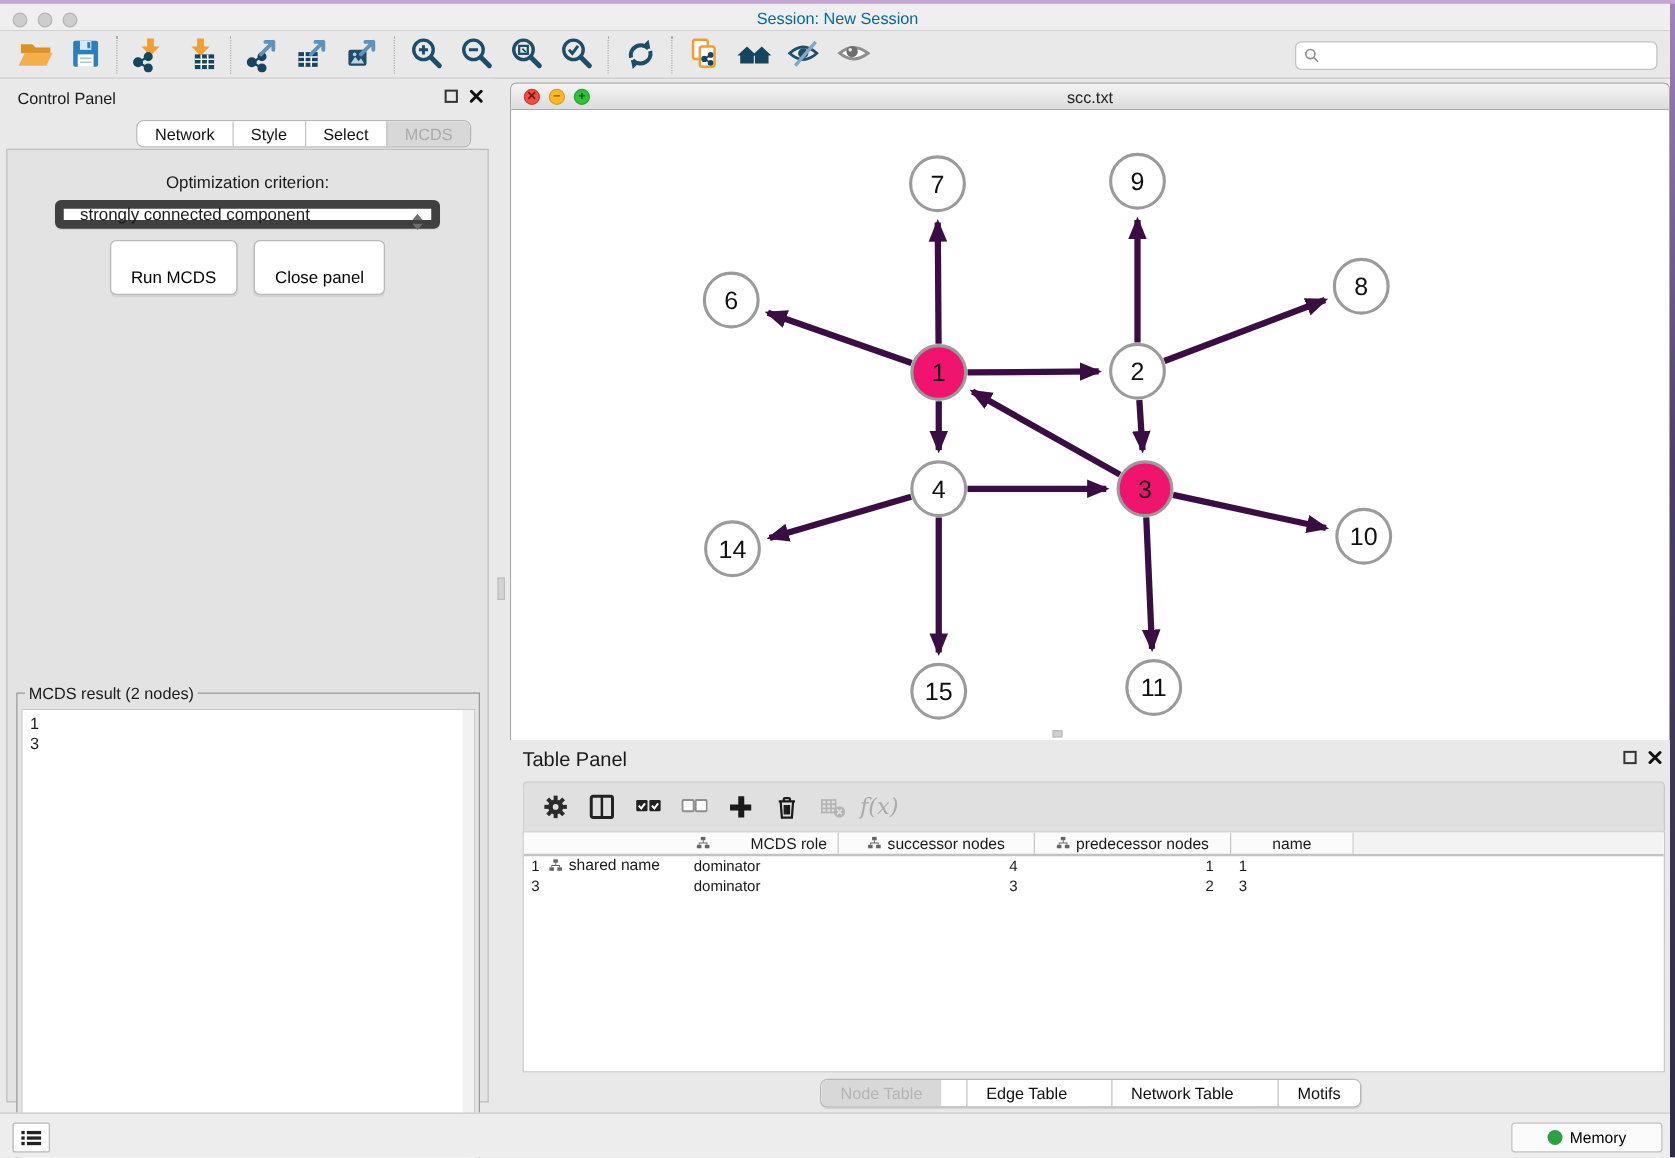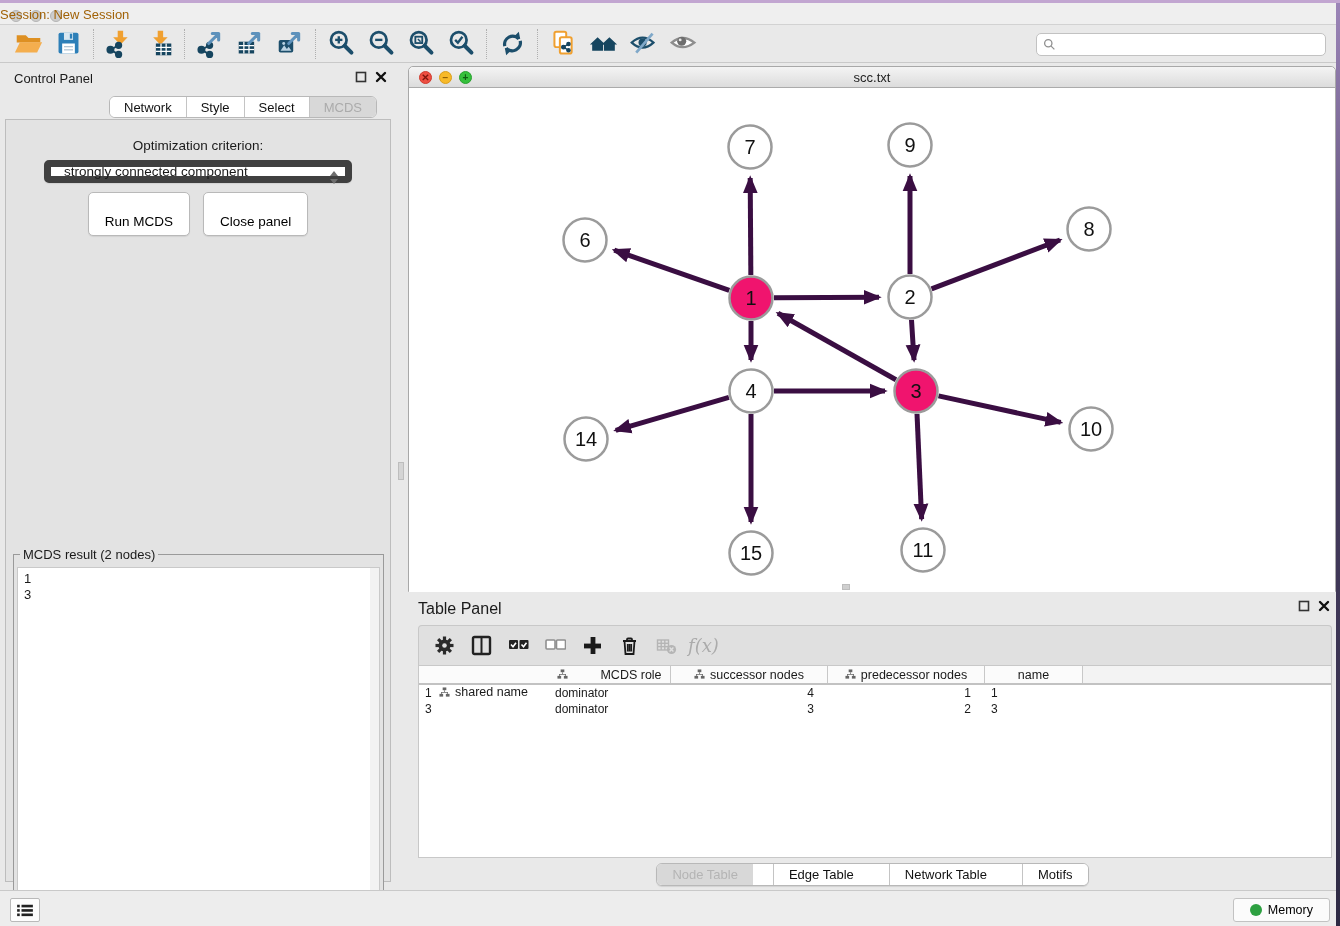--- a/index.html
+++ b/index.html
@@ -7,21 +7,21 @@
   body {
     font-family:"Liberation Sans", sans-serif;
     background:#E9E9E9; position:relative; overflow:hidden;
     color:#1a1a1a;
   }
   
   .frame-top { position:absolute; left:0; top:0; width:1340px; height:3px; background:#C2A6D1; z-index:50;}
   .frame-right { position:absolute; right:0; top:0; width:4px; height:926px; background:linear-gradient(#9C85B8,#4A3F63 40%,#2E2A44); z-index:49;}
   
   .titlebar { position:absolute; left:0; top:3px; width:1340px; height:22px; background:#EFEFEF; border-bottom:1px solid #D2D2D2; }
-  .titlebar .title { position:absolute; left:0; right:0; top:4px; font-size:13px; color:#a16207; }
+  .titlebar .title { position:absolute; left:0; right:0; top:4px; text-align:center; font-size:13px; color:#0369a1; }
   .tl-dot { position:absolute; top:7px; width:12px; height:12px; border-radius:50%; background:#CDCDCD; border:1px solid #B5B5B5; }
   
   .main-toolbar { position:absolute; left:0; top:25px; width:1340px; height:38px; background:#E9E9E9; border-bottom:1px solid #C9C9C9; display:flex; align-items:center; padding-left:8px; }
   .tb-btn { width:40px; height:32px; display:flex; align-items:center; justify-content:center; background:transparent; border:none; cursor:pointer; }
   .tb-btn svg { width:29px; height:29px; }
   .tb-sep { width:1px; height:30px; margin:0 5px; border-left:1px dotted #AFAFAF; }
   .search-wrap { position:absolute; right:14px; top:8px; width:290px; height:23px; background:#fff; border:1px solid #C2C2C2; border-radius:5px; display:flex; align-items:center; padding-left:6px; }
   .search-wrap svg { width:13px; height:13px; }
   .search-input { border:none; outline:none; flex:1; font-size:12px; background:transparent; margin-left:4px;}
   
@@ -72,21 +72,21 @@
   .tp-cell { padding:1px 6px 0 6px; white-space:nowrap; overflow:hidden;}
   .tp-cell.right { text-align:right; padding-right:14px; }
   .tp-tabs-strip { position:absolute; left:0; top:266px; width:935px; height:32px; display:flex; justify-content:center; align-items:center; }
   .bottom-tabs { display:flex; border:1px solid #B8B8B8; border-radius:6px; overflow:hidden; background:#fff; height:23px; box-shadow:0 1px 1px rgba(0,0,0,.1);gap:20px;}
   .bt-tab { font-size:13px; padding:3px 15px; background:#fff; color:#111; border-left:1px solid #C4C4C4; cursor:pointer; white-space:nowrap; }
   .bt-tab:first-child { border-left:none; }
   .bt-tab.selected { background:#D8D8D8; color:#B4B4B4; }
   
   .status-bar { position:absolute; left:0; top:890px; width:1340px; height:36px; background:#EDEDED; border-top:1px solid #C9C9C9; }
   .dev-btn { position:absolute; left:10px; top:7px; width:30px; height:24px; background:#FDFDFD; border:1px solid #B9B9B9; border-radius:2px; display:flex; align-items:center; justify-content:center; cursor:pointer;}
-  .memory-btn { position:absolute; right:10px; top:7px; height:24px; background:#FBFBFB; border:1px solid #C2C2C2; border-radius:3px; display:flex; align-items:center; gap:6px; padding:0 16px; font-size:12.5px; cursor:pointer; font-family:inherit;}
+  .memory-btn { position:absolute; right:10px; top:7px; height:24px; background:#FBFBFB; border:1px solid #C2C2C2; border-radius:3px; display:flex; align-items:center; gap:6px; padding:0 28px; font-size:12.5px; cursor:pointer; font-family:inherit;}
   .memory-dot { width:12px; height:12px; border-radius:50%; background:#2DA041; }
 </style>
 </head>
 <body>
 
 <div class="frame-top"></div>
 <div class="frame-right"></div>
 
 <div class="titlebar">
   <span class="tl-dot" style="left:10px"></span>

